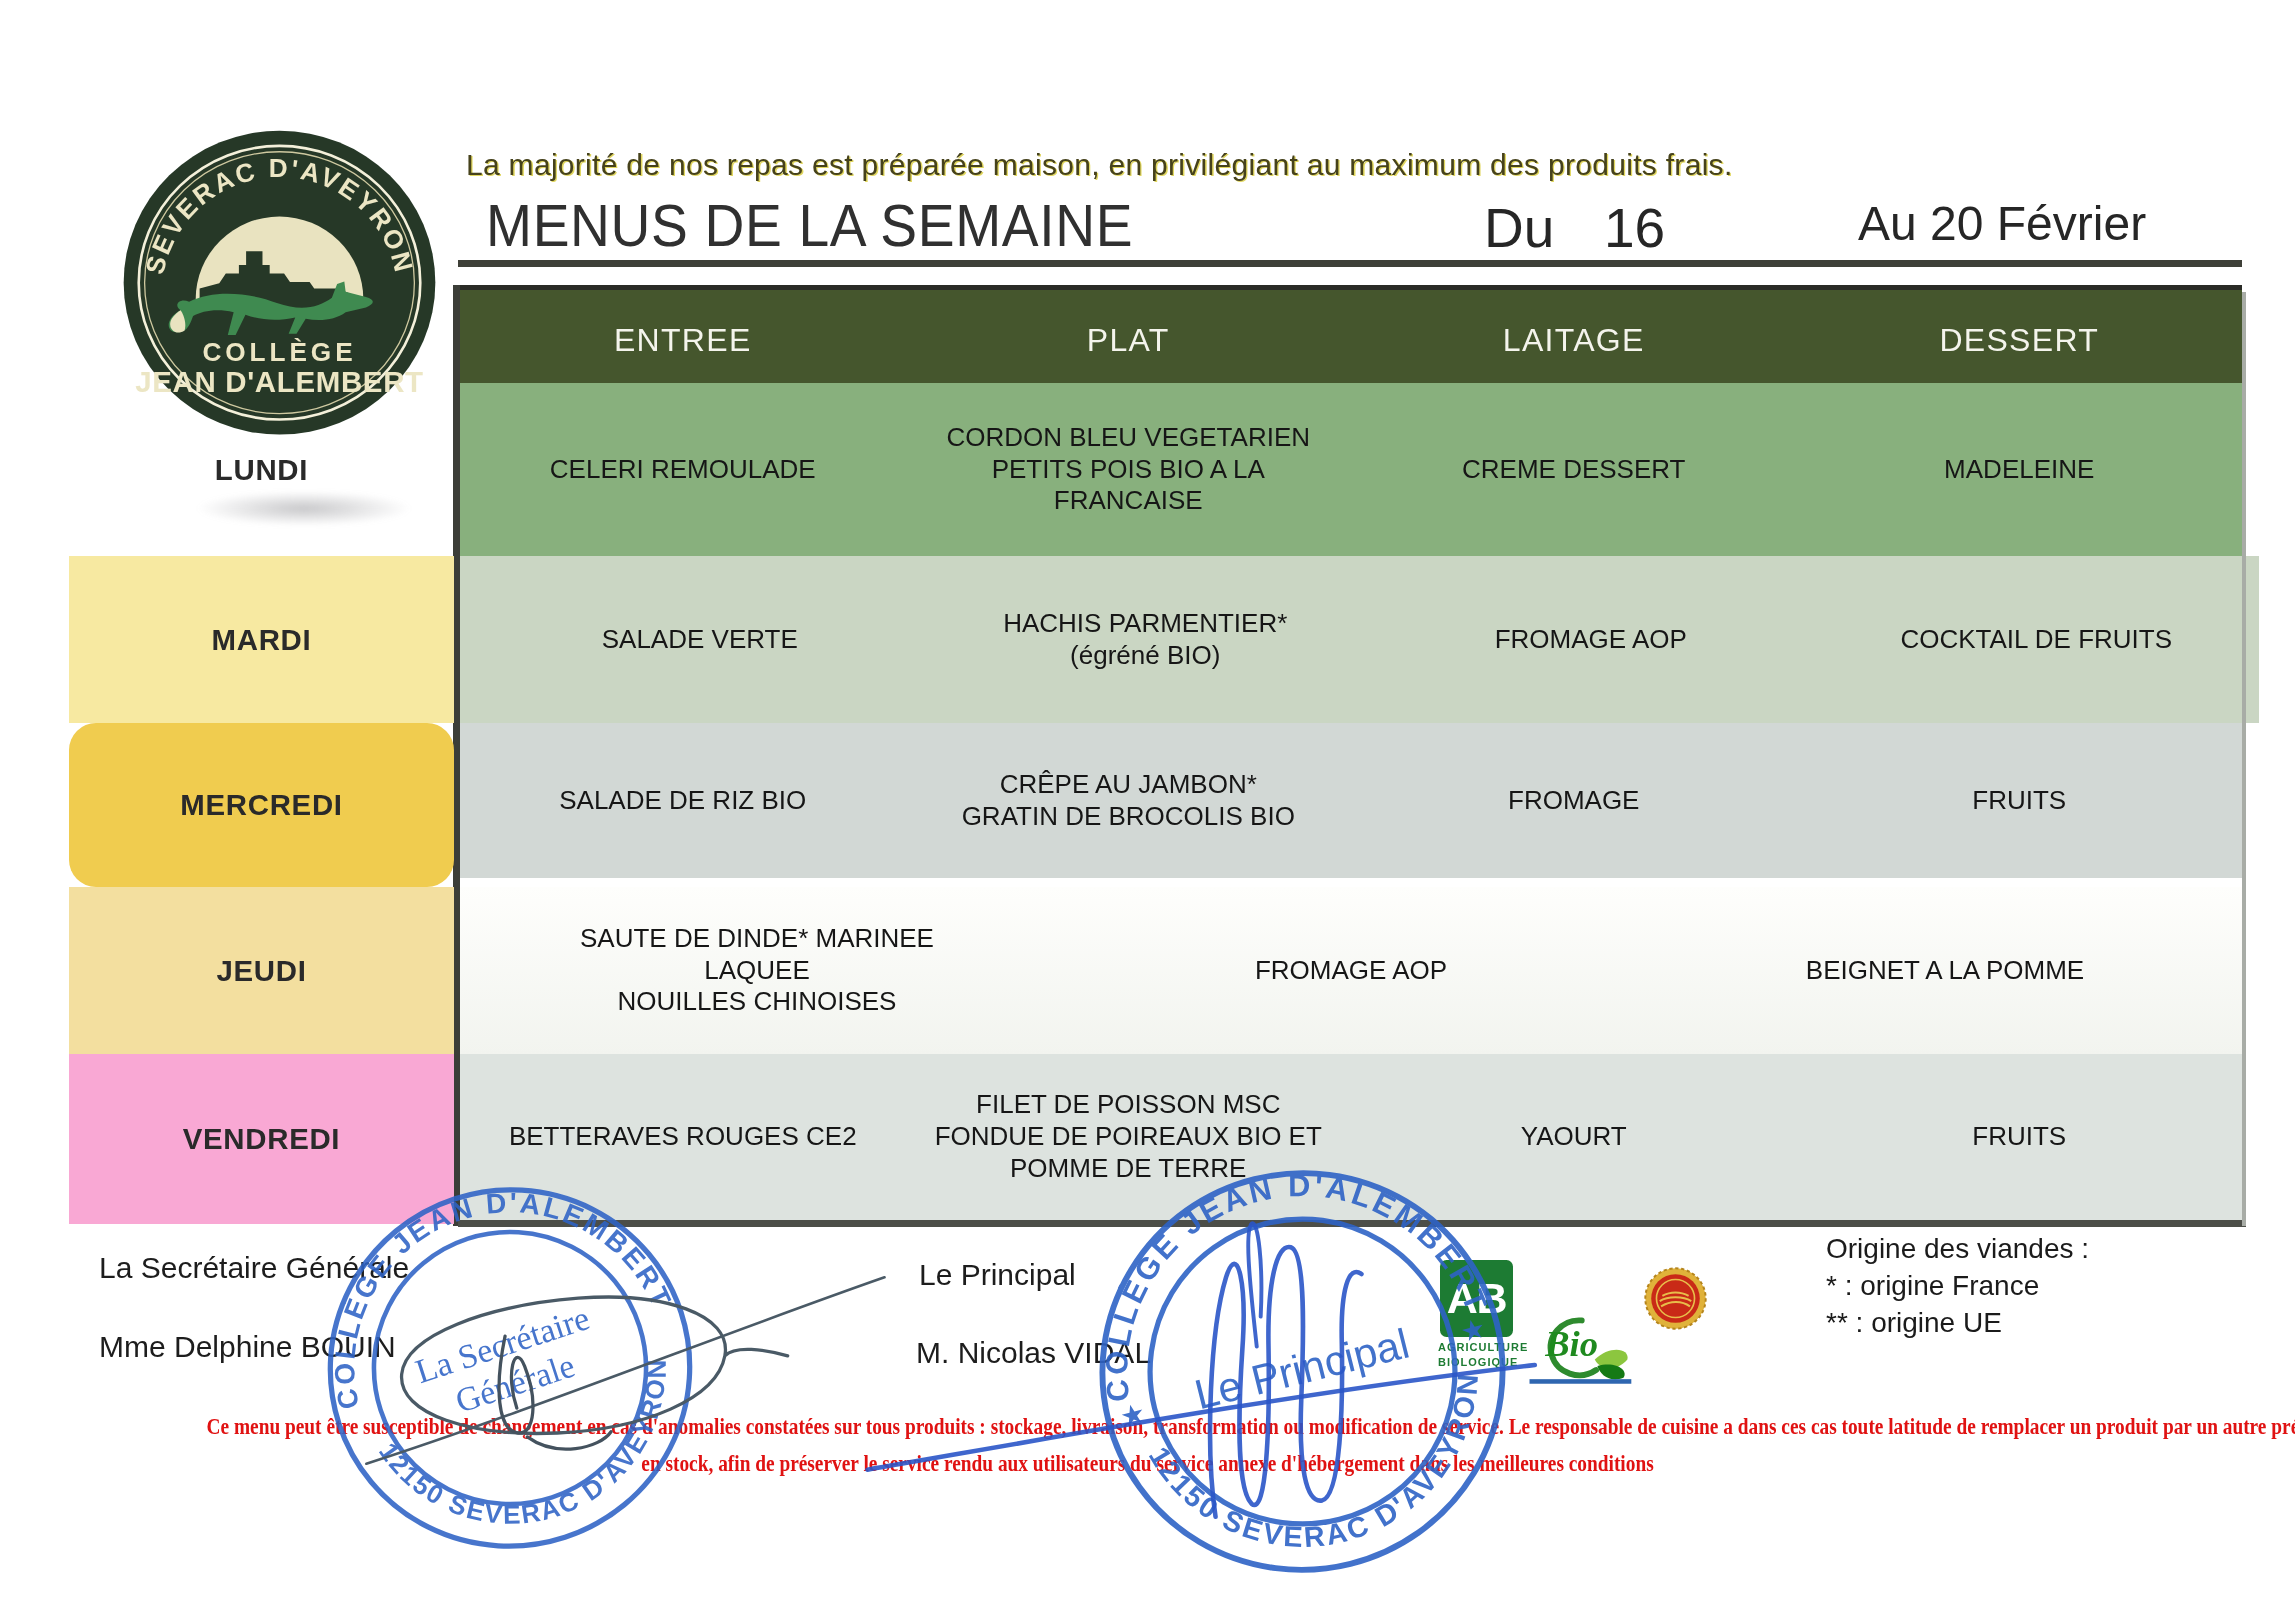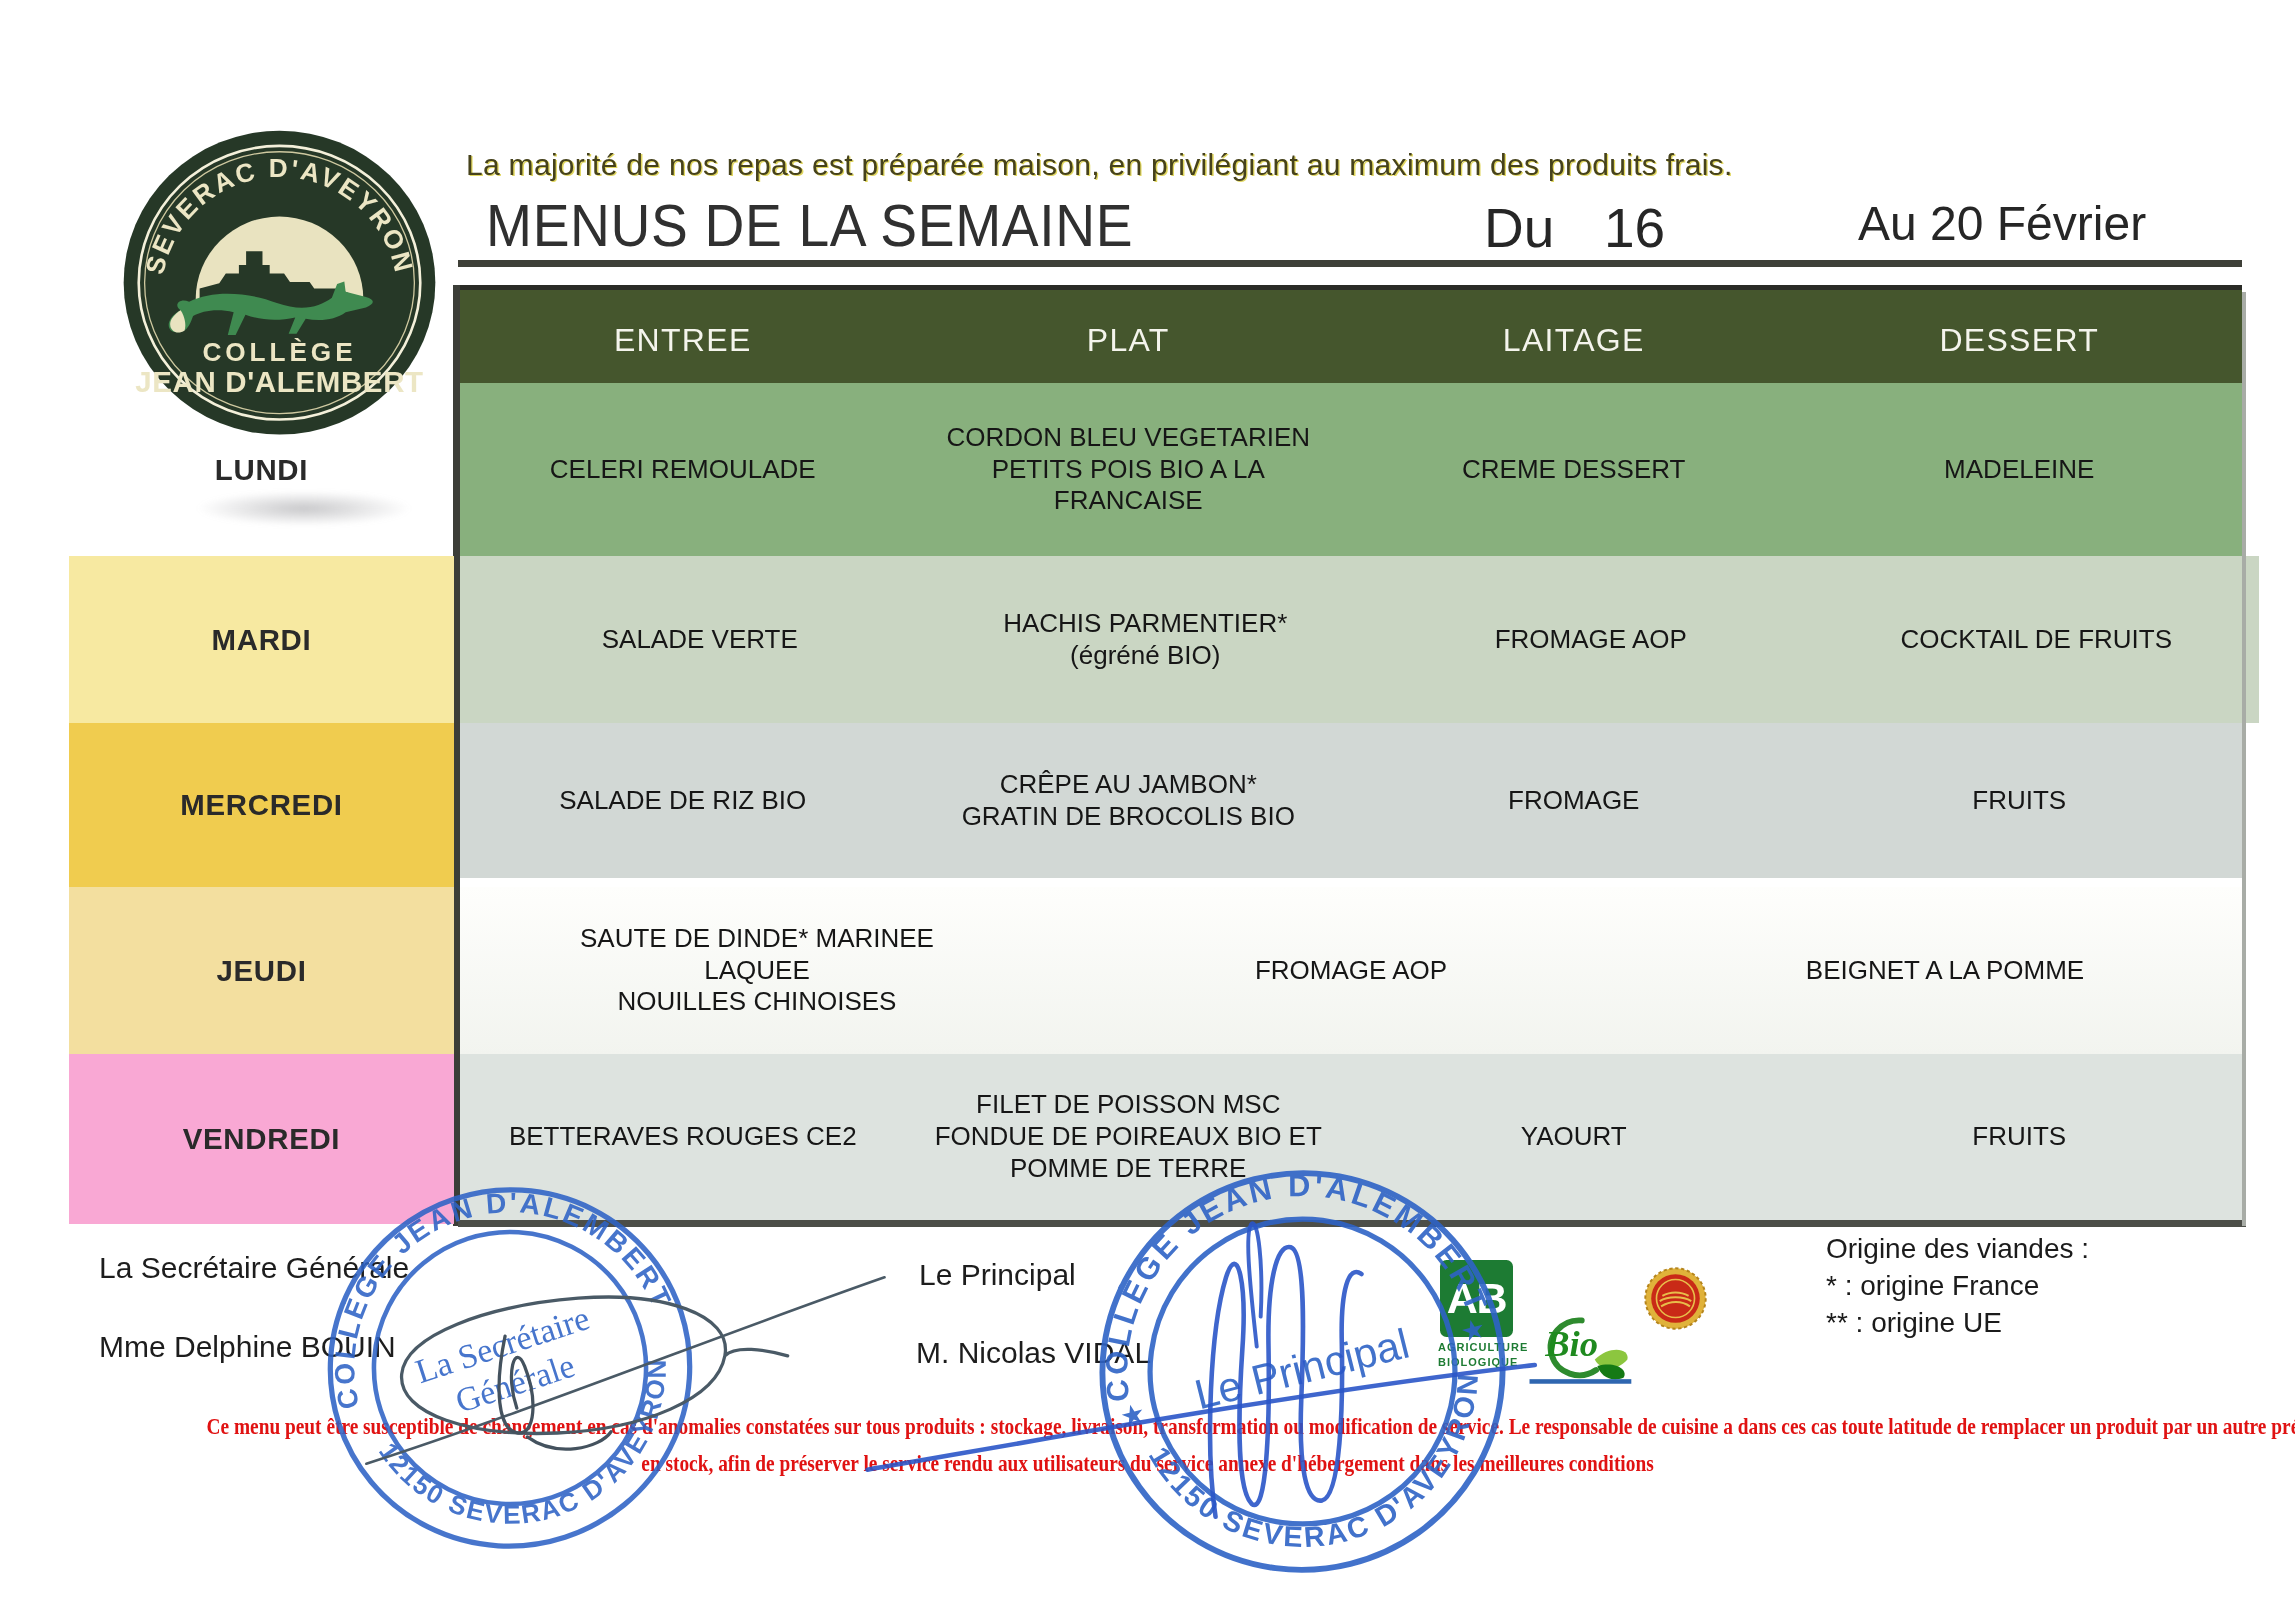--- a/index.html
+++ b/index.html
@@ -34,21 +34,21 @@
   .row-vendredi{top:1054px;height:166px;background:#dde3df;}
   .cell{flex:1;display:flex;align-items:center;justify-content:center;text-align:center;
         font-size:26px;line-height:1.22;color:#161616;white-space:pre-line;
         padding:0 18.3px;box-sizing:border-box;}
 
   
   .day-band{left:69px;width:385px;display:flex;align-items:center;justify-content:center;
             font-weight:bold;font-size:29.4px;color:#2a2a2a;letter-spacing:0.7px;}
   .day-lundi{top:383px;height:173px;background:transparent;}
   .day-mardi{top:556px;height:167px;background:#f7e9a1;}
-  .day-mercredi{top:723px;height:164px;background:#f0cc4f;}
+  .day-mercredi{top:723px;height:164px;background:#f0cc4f;border-radius:27px;}
   .day-jeudi{top:887px;height:167px;background:#f3df9f;}
   .day-vendredi{top:1054px;height:170px;background:#f9a8d4;}
   .smudge{left:196px;top:491px;width:216px;height:35px;border-radius:50%;
           background:radial-gradient(ellipse,rgba(125,125,130,.42),rgba(125,125,130,0) 70%);
           filter:blur(2.6px);}
 
   
   .sig-label{font-size:30px;color:#1d1d1d;white-space:nowrap;}
   .sec-role{left:99px;top:1251px;}
   .sec-name{left:99px;top:1330px;}

